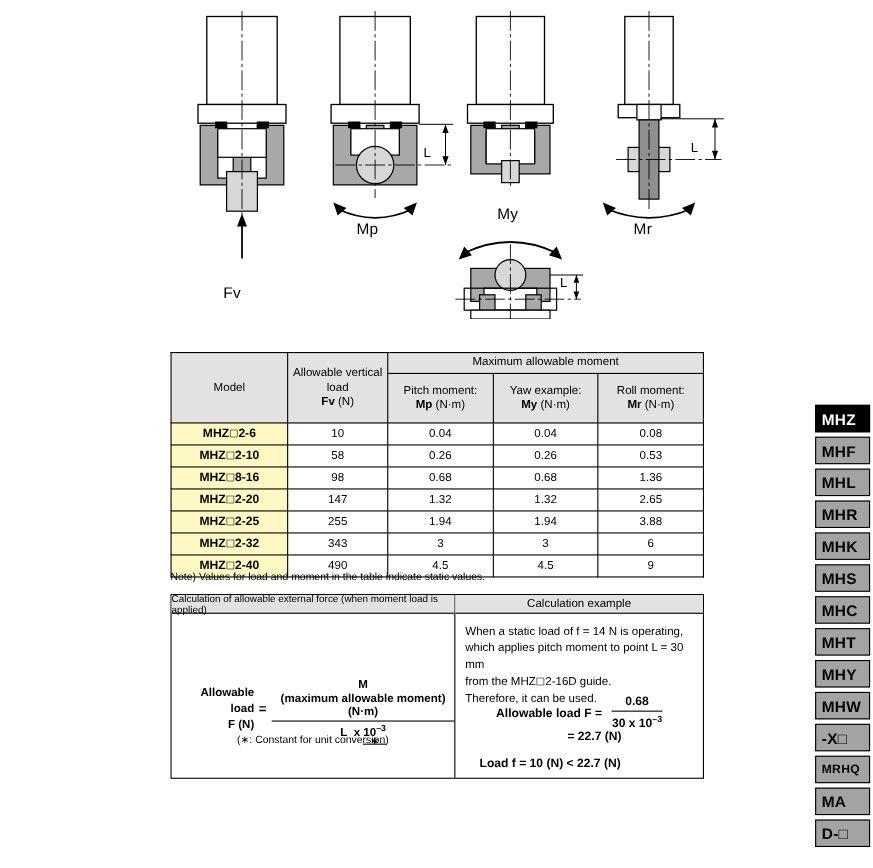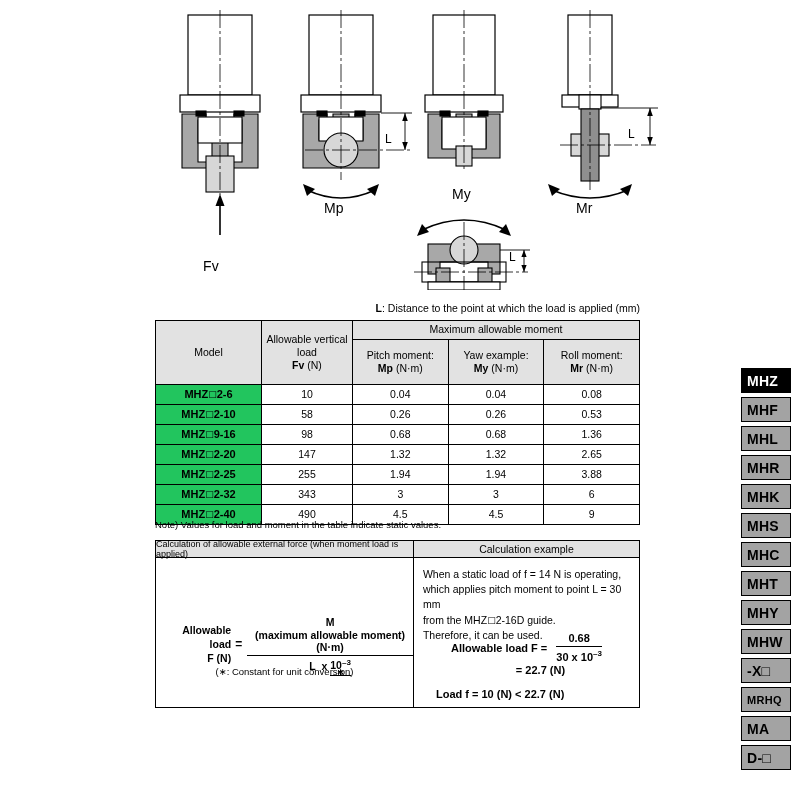--- a/index.html
+++ b/index.html
@@ -31,21 +31,21 @@
   #spec-table th,#spec-table td{
     border:1px solid #000;text-align:center;vertical-align:middle;
     font-size:10.5px;font-weight:400;padding:0;line-height:1.25;
   }
   #spec-table thead th{background:#e2e2e2;}
   #spec-table .h-model{width:105px;height:62px;}
   #spec-table .h-fv{width:90px;}
   #spec-table .h-grp{height:18px;margin-top:48px;}
   #spec-table .h-sub{height:44px;width:96.6px;}
   #spec-table tbody td{height:19px;}
-  #spec-table tbody td.model{background:#22c55e;font-weight:bold;font-size:11px;}
+  #spec-table tbody td.model{background:#fef9c3;font-weight:bold;font-size:11px;}
   #spec-table b{font-weight:bold;}
   .sq{font-family:"DejaVu Sans",sans-serif;font-size:9px;
       position:relative;top:-1px;letter-spacing:0;}
 
   #table-note{position:absolute;left:155px;top:519px;font-size:9.5px;}
 
   
   #calc-box{position:absolute;left:155px;top:540px;width:485px;height:168px;
     border:1px solid #000;box-sizing:border-box;display:flex;}
   .calc-col{box-sizing:border-box;display:flex;flex-direction:column;}
@@ -210,23 +210,20 @@
       <polygon points="110,98 107.2,106 112.8,106" fill="#000"></polygon>
       <polygon points="110,135 107.2,127 112.8,127" fill="#000"></polygon>
       <path d="M12 180 Q50 196 88 180" stroke="#000" stroke-width="1.6" fill="none"></path>
       <polygon points="8,174 12,186 20,179" fill="#000"></polygon>
       <polygon points="92,174 88,186 80,179" fill="#000"></polygon>
     </svg>
     <div class="lbl-l" style="left:628px;top:127px;">L</div>
     <div class="lbl" style="left:576px;top:200px;">Mr</div>
   </div>
 
-  <div id="table-caption">
-    <b>L</b><span>: Distance to the point at which the load is applied (mm)</span>
-  </div>
 
   <table id="spec-table">
     <thead>
       <tr>
         <th class="h-model" rowspan="2">Model</th>
         <th class="h-fv" rowspan="2">
           <span>Allowable vertical load</span><br>
           <b>Fv</b><span> (N)</span>
         </th>
         <th class="h-grp" colspan="3">Maximum allowable moment</th>
@@ -255,21 +252,21 @@
           <td>0.08</td>
         </tr>
         <tr>
           <td class="model"><span>MHZ</span><span class="sq">□</span><span>2-10</span></td>
           <td>58</td>
           <td>0.26</td>
           <td>0.26</td>
           <td>0.53</td>
         </tr>
         <tr>
-          <td class="model"><span>MHZ</span><span class="sq">□</span><span>9-16</span></td>
+          <td class="model"><span>MHZ</span><span class="sq">□</span><span>8-16</span></td>
           <td>98</td>
           <td>0.68</td>
           <td>0.68</td>
           <td>1.36</td>
         </tr>
         <tr>
           <td class="model"><span>MHZ</span><span class="sq">□</span><span>2-20</span></td>
           <td>147</td>
           <td>1.32</td>
           <td>1.32</td>

